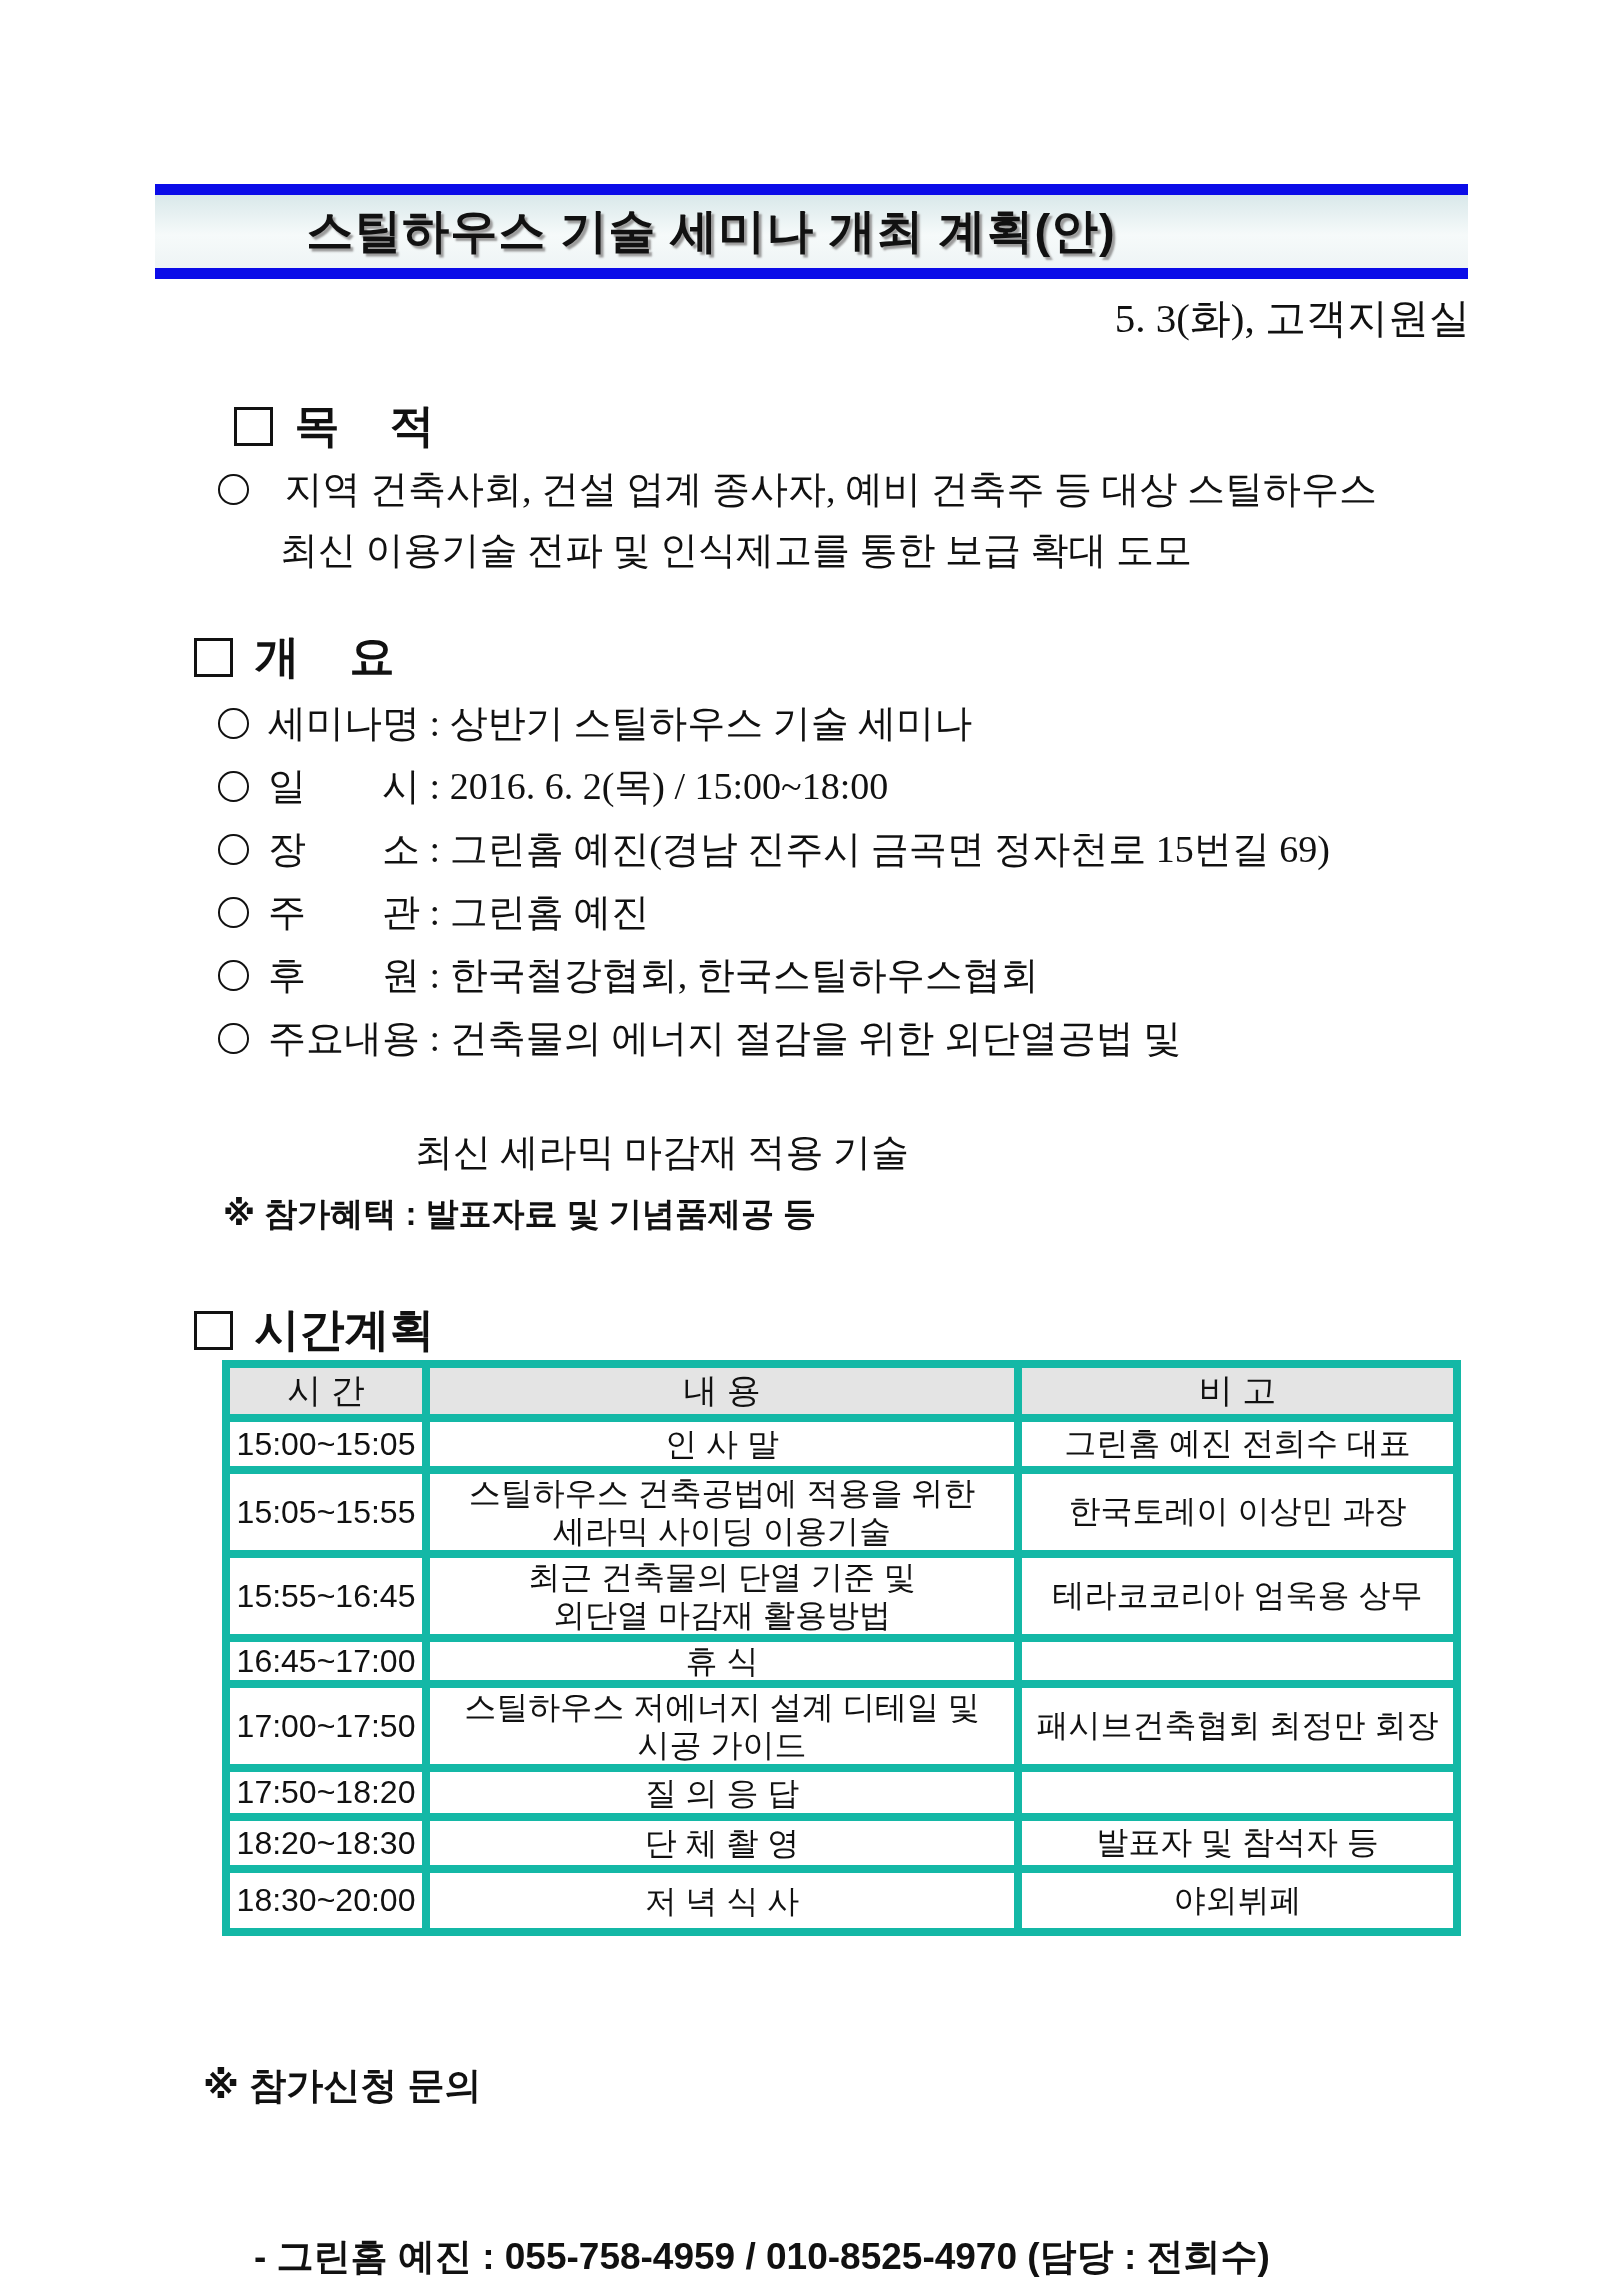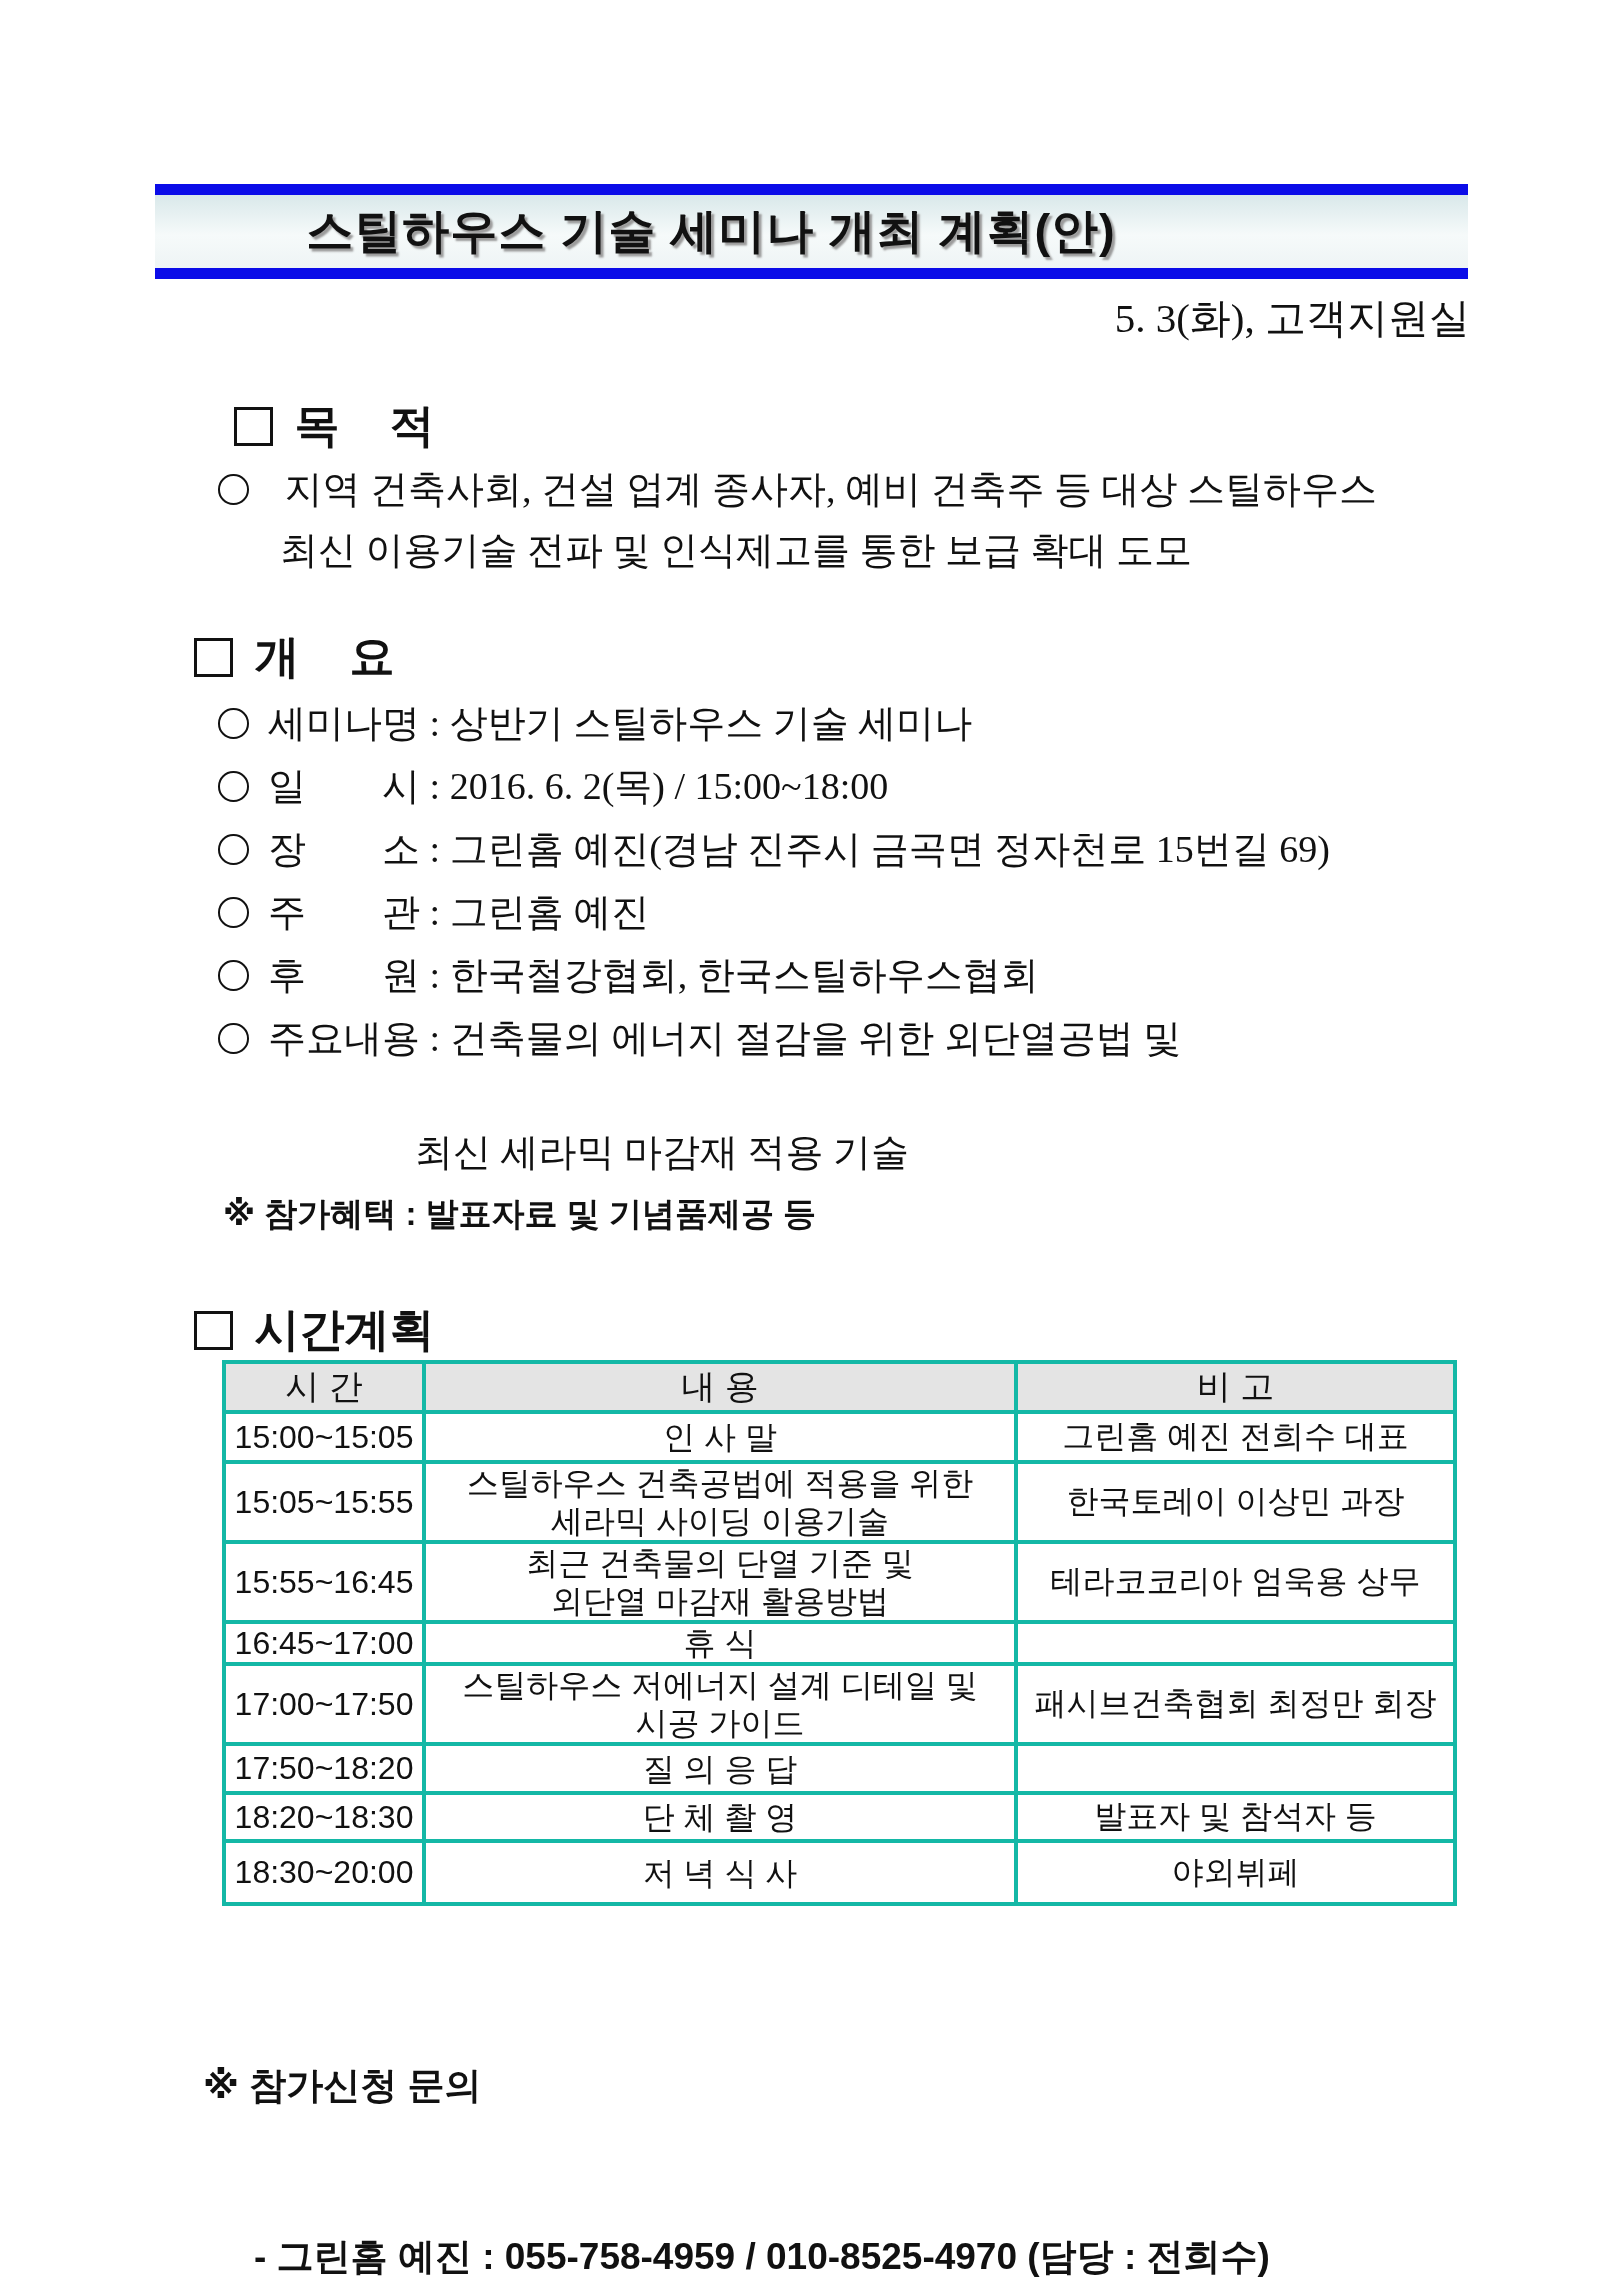--- a/index.html
+++ b/index.html
@@ -52,21 +52,21 @@
     font-weight:bold;font-size:33px;white-space:pre;
   }
   
   table.schedule{
     position:absolute;left:222px;top:1360px;width:1231px;
     border-collapse:collapse;table-layout:fixed;
     font-family:"Liberation Sans","DejaVu Sans",sans-serif;
     font-size:32px;text-align:center;
     border:2.9px solid #000;
   }
-  table.schedule th,table.schedule td{border:4px solid #14b8a6;padding:0;vertical-align:middle;}
+  table.schedule th,table.schedule td{border:8px solid #14b8a6;padding:0;vertical-align:middle;}
   table.schedule th{background:#e4e4e4;font-weight:normal;font-size:34px;height:42px;white-space:pre;}
   td.cell-content{white-space:pre-line;line-height:38px;}
   td.cell-time,td.cell-note{white-space:pre;}
   
   .contact{
     position:absolute;left:203px;top:1943px;
     font-family:"Liberation Sans","DejaVu Sans",sans-serif;
     font-weight:bold;font-size:37px;line-height:57px;white-space:pre;
   }
   .contact .c-line{padding-left:51px;}

